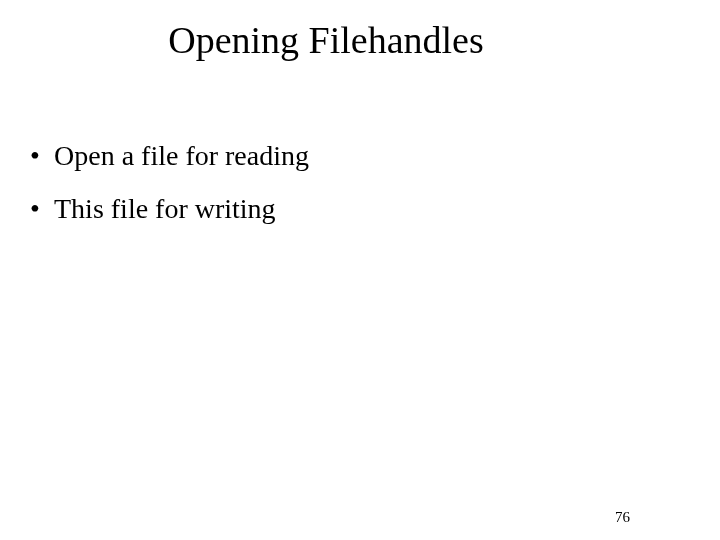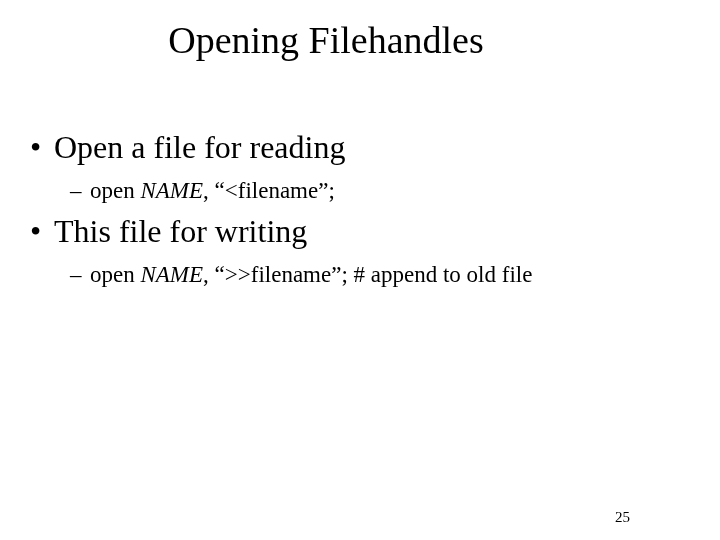--- a/index.html
+++ b/index.html
@@ -23,23 +23,23 @@
     font-size: 38px;
     padding-top: 18px;
     font-weight: 400;
   }
   .body {
     padding: 60px 30px 0 30px;
     font-size: 26px;
     line-height: 1.35;
   }
   .lvl1 {
-    font-size: 32px;
+    font-size: 28px;
     margin-left: 0;
-    margin-top: 4px;
+    margin-top: 15px;
   }
   .lvl1::before {
     content: "•";
     display: inline-block;
     width: 24px;
   }
   .lvl2 {
     font-size: 23px;
     margin-left: 40px;
     margin-top: 6px;
@@ -75,26 +75,24 @@
 <body>
 
 <div class="slide">
 
   <div class="title">Opening Filehandles</div>
 
   <div class="body">
 
     <div class="lvl1"><span>Open a file for reading</span></div>
 
-    <div class="lvl2"><span>open </span><span class="italic">NAME</span><span>, “&lt;filename”;</span></div>
 
 
     <div class="lvl1"><span>This file for writing</span></div>
 
 
 
-    <div class="lvl2"><span>open </span><span class="italic">NAME</span><span>, “&gt;&gt;filename”; # append to old file</span></div>
 
   </div>
 
-  <div class="page-number">25</div>
+  <div class="page-number">76</div>
 
 </div>
 
 </body></html>

